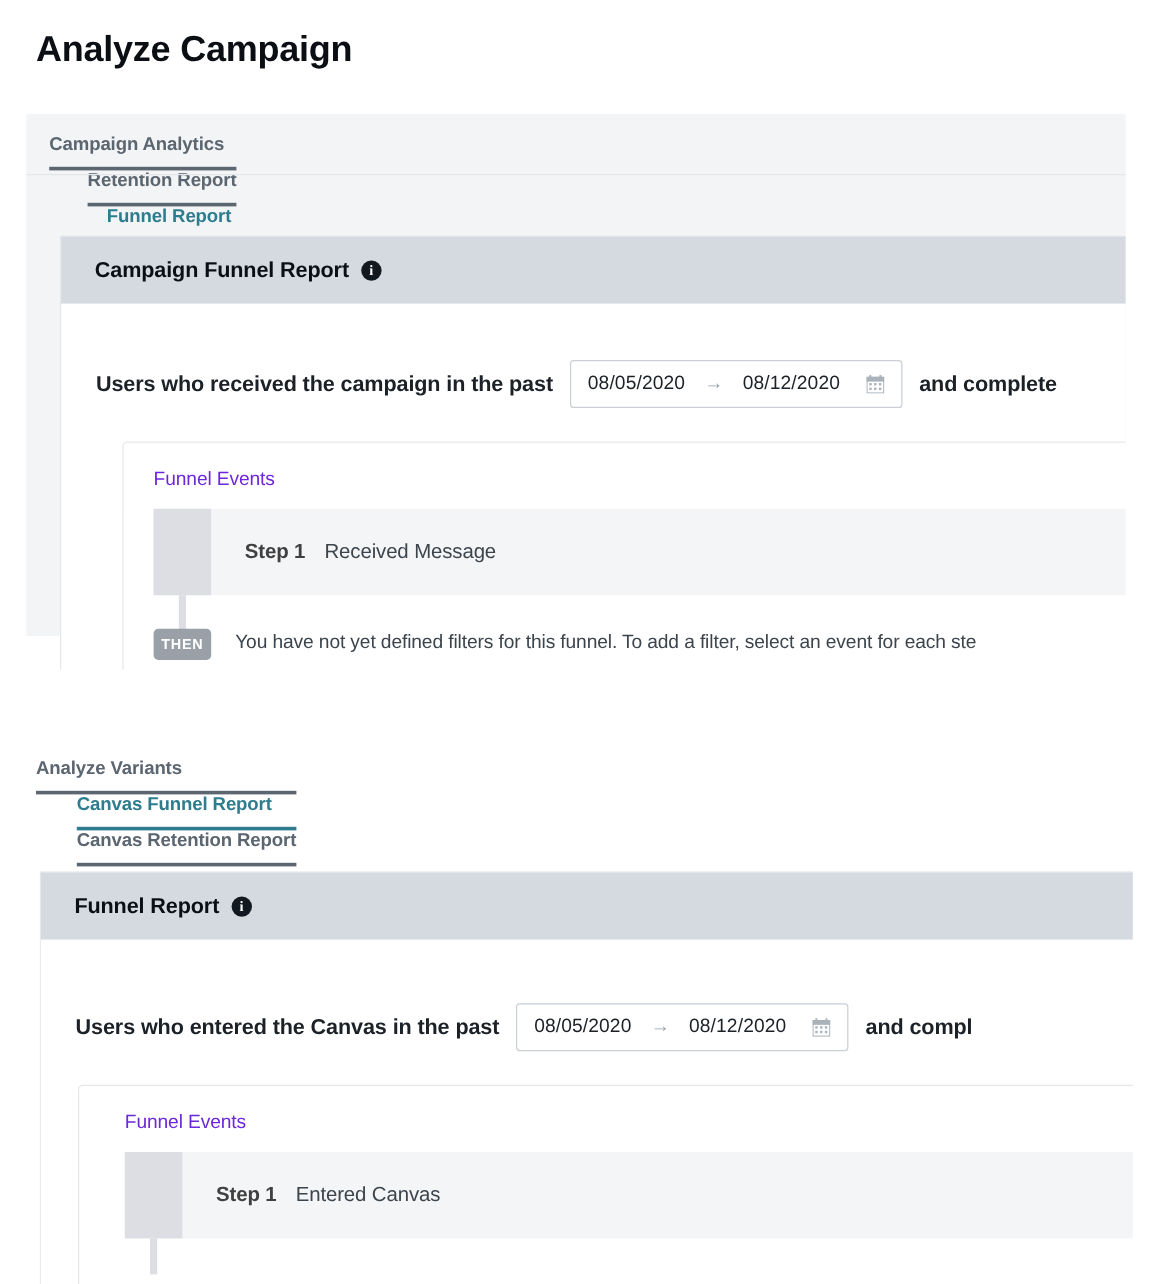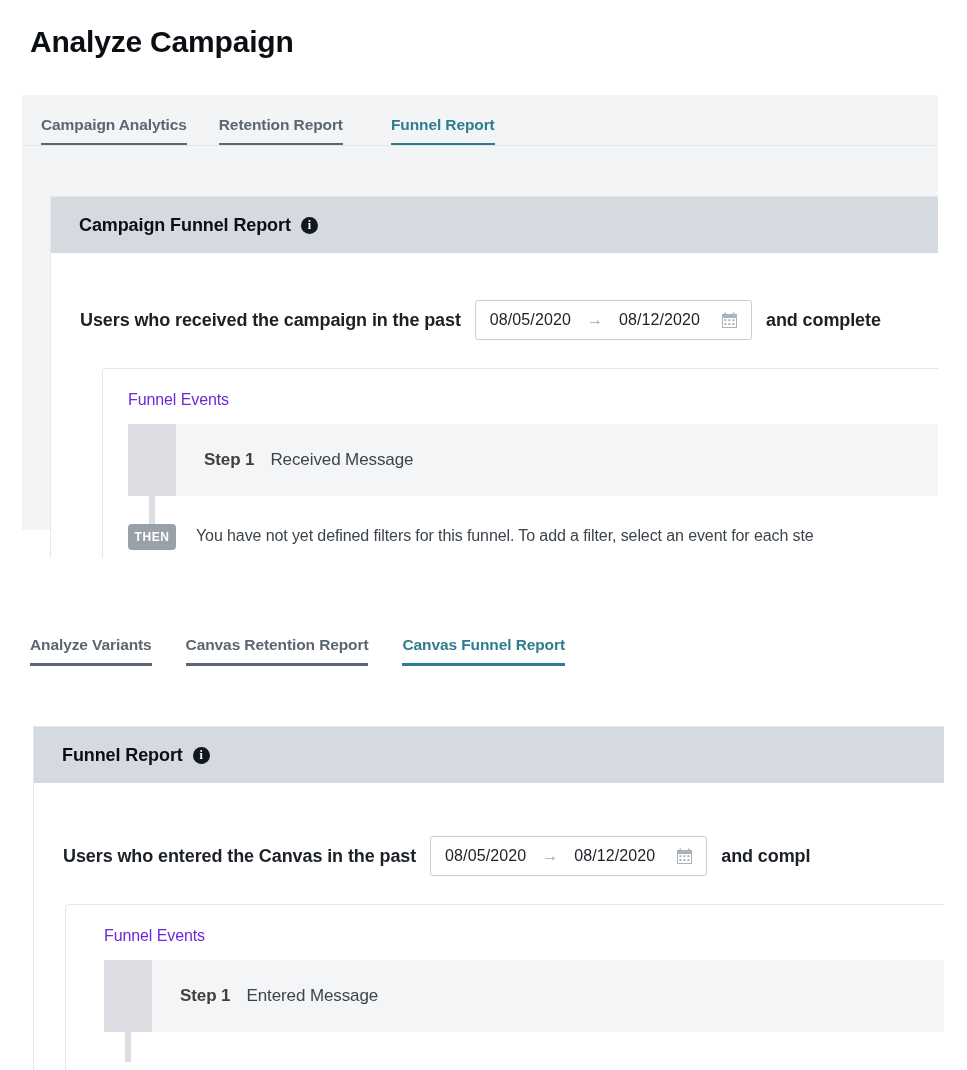--- a/index.html
+++ b/index.html
@@ -29,21 +29,21 @@
     font-size: 30px;
     font-weight: bold;
     color: #0b0f14;
     letter-spacing: -0.2px;
     line-height: 1;
   }
 
   
   .tabs {
     display: flex;
-    align-items: flex-end;
+    flex-direction: column;
   }
   .tab {
     font-size: 15.5px;
     font-weight: bold;
     color: #5c6670;
     padding-bottom: 9px;
     border-bottom: 3px solid #5c6670;
     white-space: nowrap;
     letter-spacing: -0.1px;
   }
@@ -273,22 +273,22 @@
 
       </div>
     </div>
   </div>
 
   <div class="section" style="top:560px; left:0; width:967px; height:510px;">
 
 
     <div class="tabs" style="position:absolute; left:30px; top:72px; height:34px;">
       <div class="tab">Analyze Variants</div>
+      <div class="tab active" style="margin-left:34px;">Canvas Funnel Report</div>
       <div class="tab" style="margin-left:34px;">Canvas Retention Report</div>
-      <div class="tab active" style="margin-left:34px;">Canvas Funnel Report</div>
     </div>
 
     <div class="clip" style="left:33px; top:138px; width:911px; height:372px;">
       <div class="card" style="width:980px; height:410px;">
 
         <div class="card-header">
           <span class="card-header-title">Funnel Report</span>
           <span class="info-icon">i</span>
         </div>
 
@@ -318,21 +318,21 @@
           <span class="query-text">and compl</span>
         </div>
 
         <div class="funnel-panel" style="position:absolute; left:32px; top:178px; width:920px; height:225px;">
 
           <div class="funnel-panel-title" style="position:absolute; left:38px; top:22px;">Funnel Events</div>
 
           <div class="step-row" style="position:absolute; left:38px; top:55px; width:880px;">
             <div class="step-handle"></div>
             <span class="step-label">Step 1</span>
-            <span class="step-event">Entered Message</span>
+            <span class="step-event">Entered Canvas</span>
           </div>
 
           <div class="connector" style="left:59px; top:127px; height:30px;"></div>
         </div>
 
       </div>
     </div>
   </div>
 
 </div>

